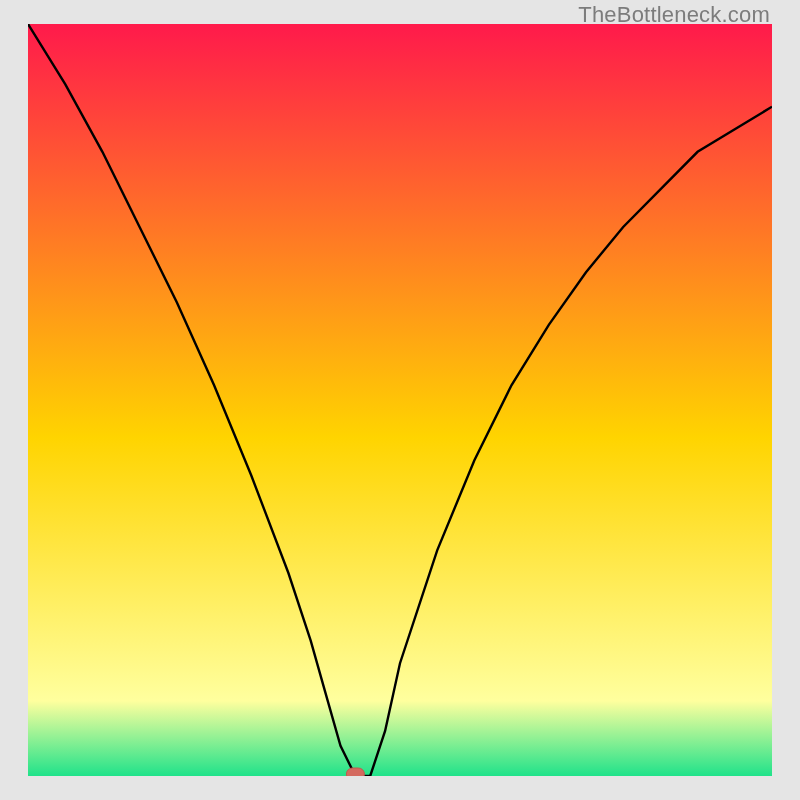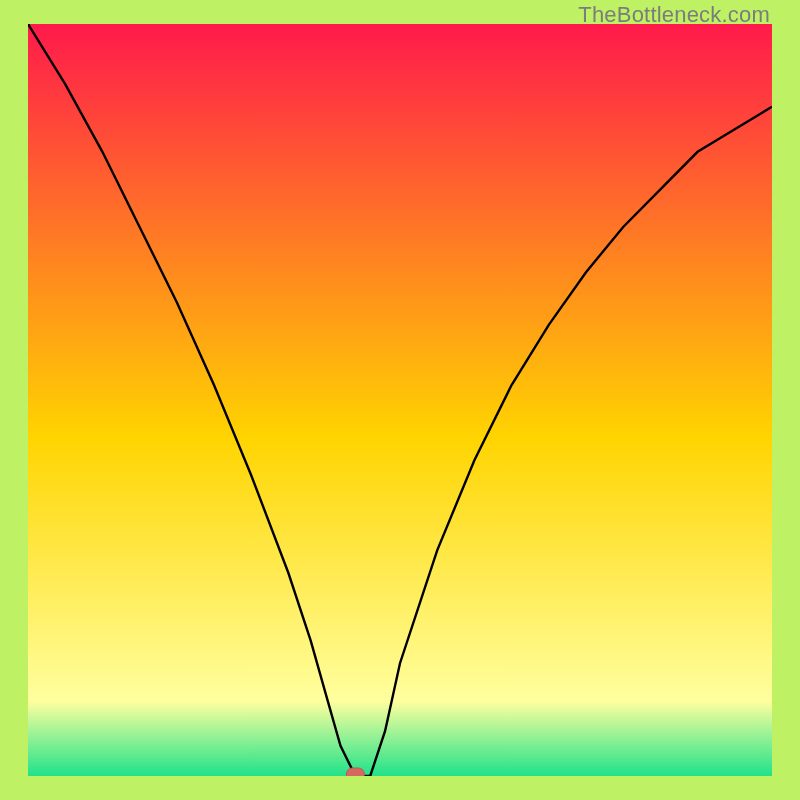--- a/index.html
+++ b/index.html
@@ -10,21 +10,21 @@
     background: #000;
     font-family: Arial, Helvetica, sans-serif;
     overflow: hidden;
   }
   .frame {
     position: absolute;
     top: 0;
     left: 0;
     width: 800px;
     height: 800px;
-    background: #bef264;
+    background: #e5e5e5;
   }
   .plot-area {
     position: absolute;
     
     top: 24px;
     left: 28px;
     width: 744px;   
     height: 752px;  
     overflow: hidden;
   }

